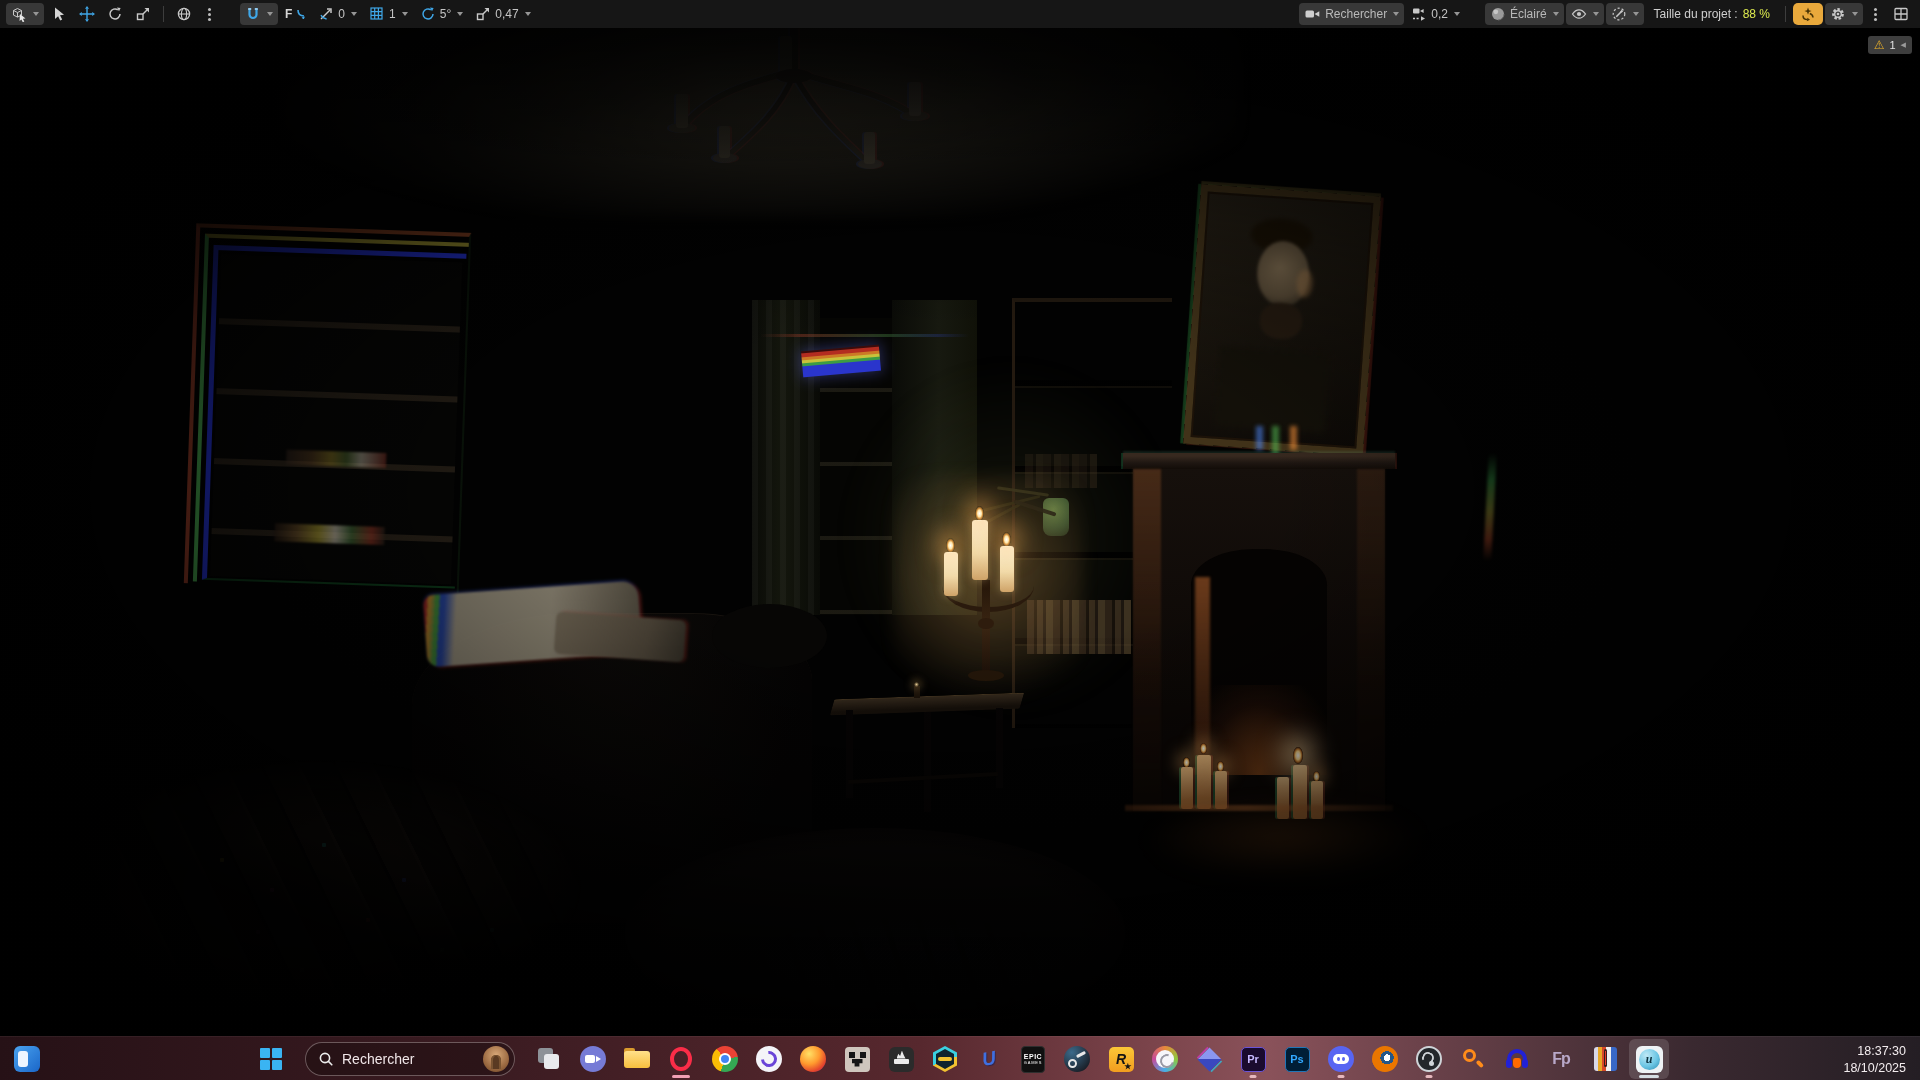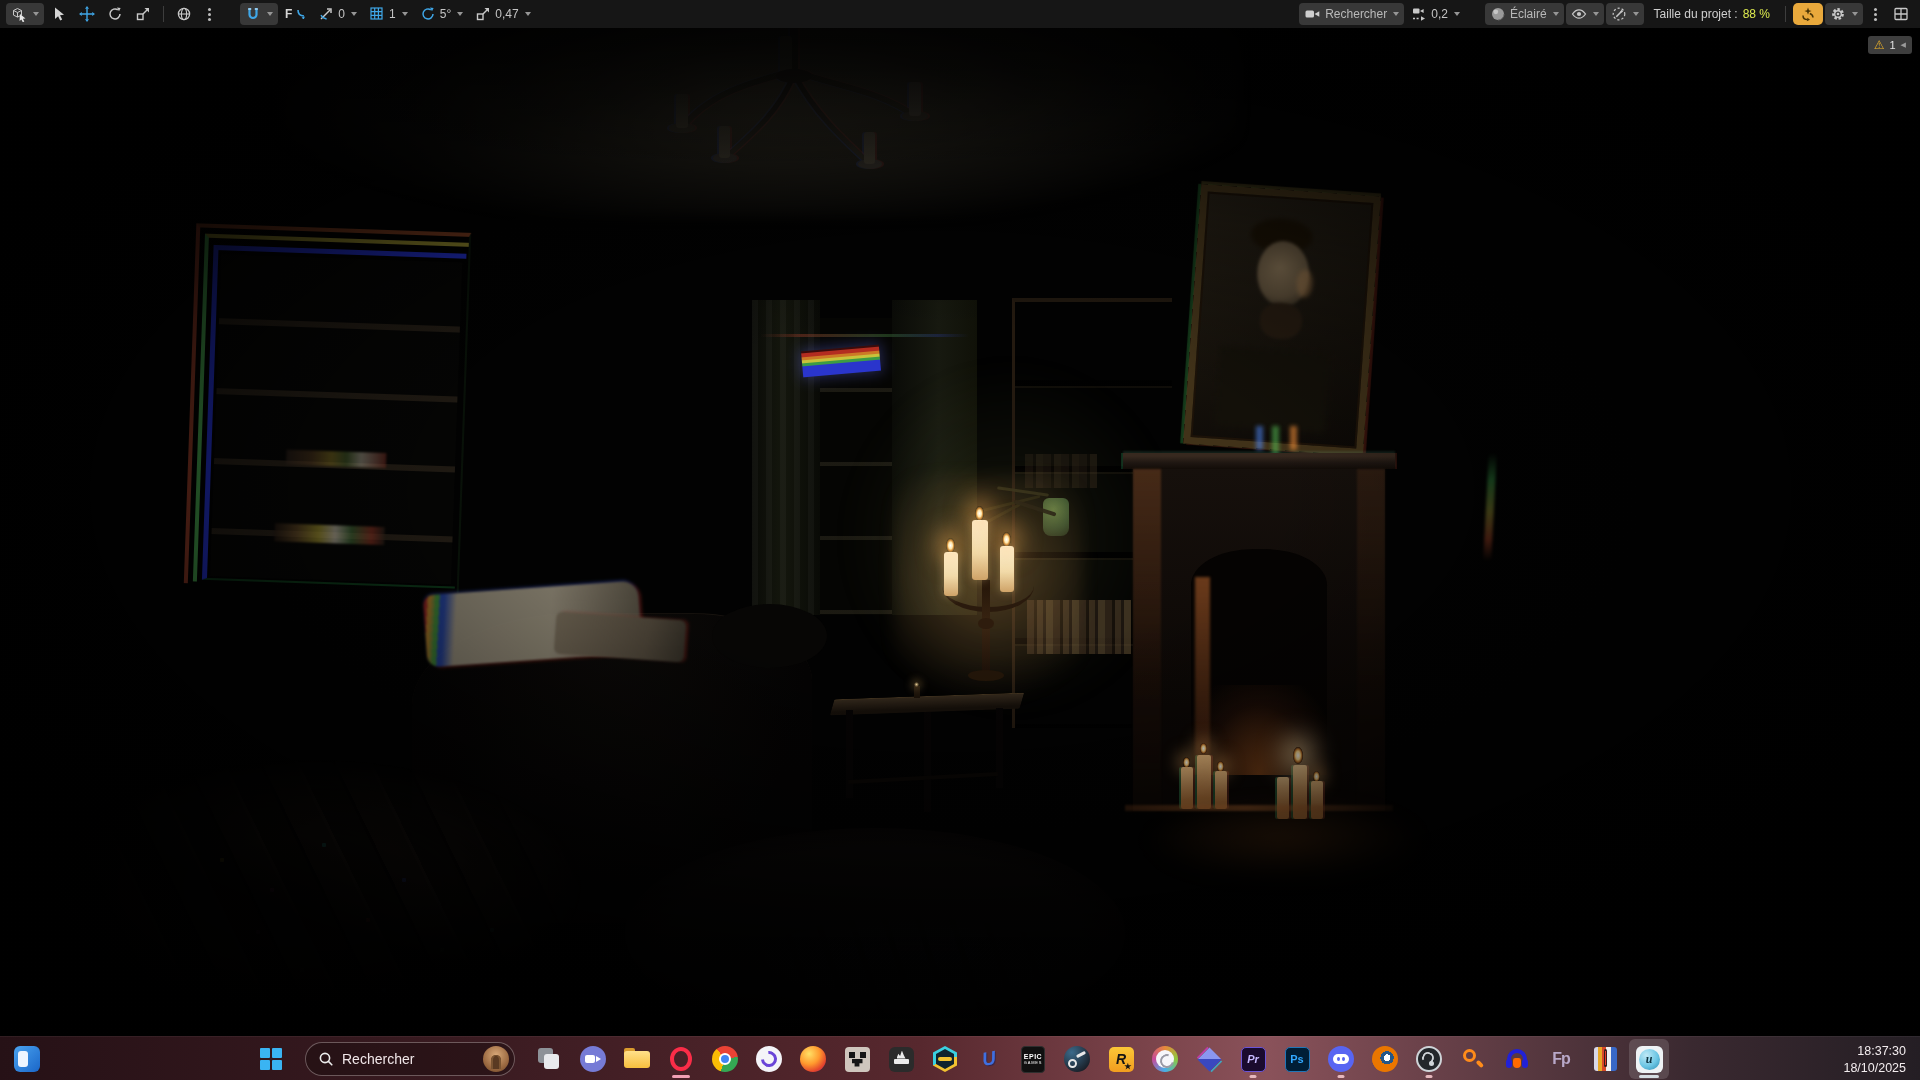--- a/index.html
+++ b/index.html
@@ -318,21 +318,21 @@
     background:linear-gradient(180deg,#fbc737,#f29d1f); display:flex; align-items:center; justify-content:center;
     font-weight:bold; font-size:14px; font-style:italic; }
   .rstar .st { position:absolute; right:2px; bottom:1px; font-size:8px; font-style:normal; }
 
   .glitch { width:17px; height:17px; transform:rotate(45deg); position:relative;
     background:linear-gradient(135deg,#8a96f0 0 50%,#3a48c0 50%);
     box-shadow:-3px 0 0 -1px rgba(216,56,200,.7), 3px 0 0 -1px rgba(40,200,232,.7); }
 
   .adobe { width:25px; height:25px; border-radius:5px; display:flex; align-items:center; justify-content:center;
     font-weight:bold; font-size:11px; }
-  .pr { background:#1a0b2e; color:#c7b9ff; border:1px solid #6a54d8;font-style:italic; }
+  .pr { background:#1a0b2e; color:#c7b9ff; border:1px solid #6a54d8; }
   .ps { background:#001e36; color:#31a8ff; border:1px solid #2076b8; }
 
   .discord { width:26px; height:26px; border-radius:50%; background:#5865f2; position:relative; }
   .discord i { position:absolute; left:5px; top:8px; width:16px; height:10px; background:#fff; border-radius:5px; }
   .discord i::before,.discord i::after { content:""; position:absolute; top:3px; width:3px; height:4px;
     background:#5865f2; border-radius:50%; }
   .discord i::before { left:4px; } .discord i::after { right:4px; }
 
   .blender { width:26px; height:26px; border-radius:50%; position:relative;
     background:radial-gradient(circle at 58% 45%, #fff 0 16%, #265787 16% 32%, #ea7600 32% 74%, transparent 75%); }

